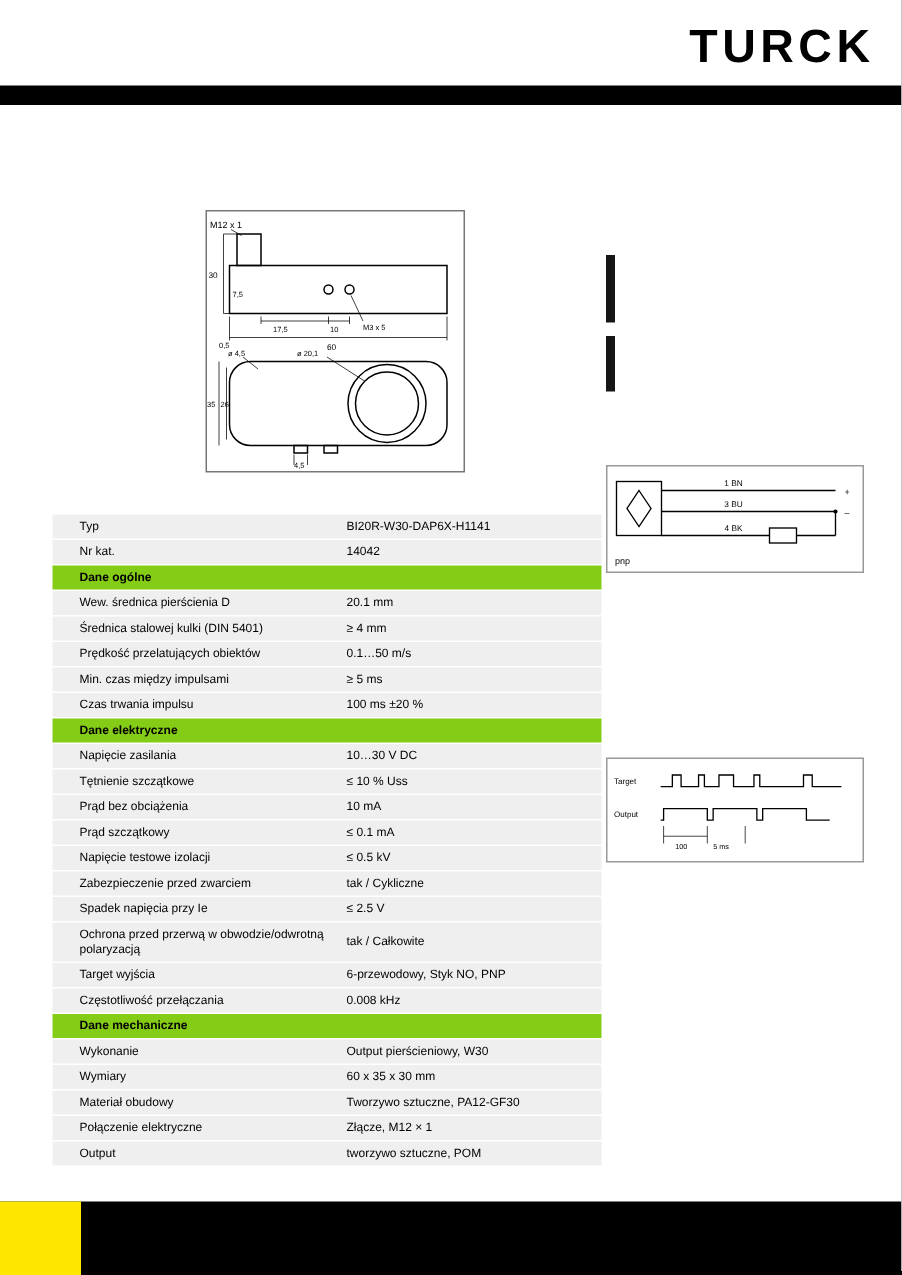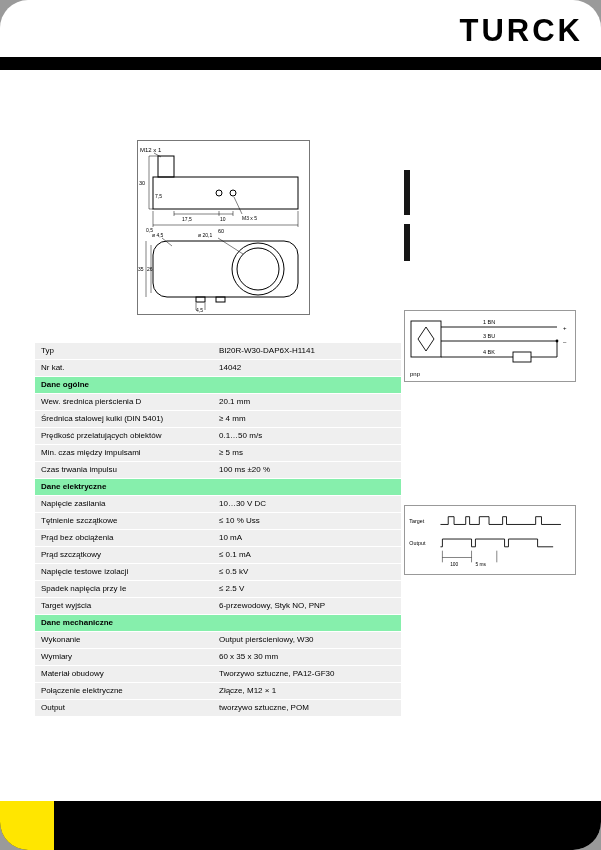--- a/index.html
+++ b/index.html
@@ -1,18 +1,18 @@
 <!DOCTYPE html>
 <html><head>
 <meta charset="utf-8">
 <style>
   *{box-sizing:border-box;margin:0;padding:0}
   html,body{background:#9a9a9a}
   body{font-family:"Liberation Sans", sans-serif;}
-  .page{position:relative;width:601px;height:850px;background:#ffffff;overflow:hidden;margin:0 auto;border-radius:28px;}
+  .page{position:relative;width:601px;height:850px;background:#ffffff;overflow:hidden;margin:0 auto;}
 
   
   .logo{position:absolute;top:13px;right:18px;font-size:31px;font-weight:bold;letter-spacing:3px;color:#000;}
   .topbar{position:absolute;top:57px;left:0;width:601px;height:13px;background:#000;}
 
   
   .draw-box{position:absolute;left:137px;top:140px;width:173px;height:175px;border:1px solid #777;background:#fff;}
   .draw-box svg{width:100%;height:100%;display:block;}
 
   
@@ -23,22 +23,22 @@
   
   .wiring-box{position:absolute;left:404px;top:310px;width:172px;height:72px;border:1px solid #999;background:#fff;}
   .wiring-box svg{width:100%;height:100%;display:block;}
 
   
   .timing-box{position:absolute;left:404px;top:505px;width:172px;height:70px;border:1px solid #999;background:#fff;}
   .timing-box svg{width:100%;height:100%;display:block;}
 
   
   .spec-table{position:absolute;left:35px;top:343px;width:366px;font-size:8px;color:#000;}
-  .trow{display:flex;background:#efefef;margin-bottom:1px;padding:3px 0;line-height:10px;min-height:16px;align-items:center;}
-  .trow.section{background:#86efac;font-weight:bold;}
+  .trow{display:flex;background:#efefef;margin-bottom:1px;padding:3px 12px;line-height:10px;min-height:16px;align-items:center;}
+  .trow.section{background:#84cc16;font-weight:bold;}
   .tlabel{width:178px;padding:0 6px;}
   .tvalue{flex:1;padding:0 6px;}
 
   
   .footer{position:absolute;left:0;top:801px;width:601px;height:49px;background:#000;}
   .footer-accent{position:absolute;left:0;top:801px;width:54px;height:49px;background:#ffe600;}
 
   svg text{font-family:"Liberation Sans", sans-serif;fill:#000;}
   .dim{font-size:6px;}
   .dims{font-size:5.5px;}
@@ -197,27 +197,39 @@
       </div>
       <div class="trow">
         <div class="tlabel">Prąd szczątkowy</div>
         <div class="tvalue">≤ 0.1 mA</div>
       </div>
       <div class="trow">
         <div class="tlabel">Napięcie testowe izolacji</div>
         <div class="tvalue">≤ 0.5 kV</div>
       </div>
       <div class="trow">
+        <div class="tlabel">Zabezpieczenie przed zwarciem</div>
+        <div class="tvalue">tak / Cykliczne</div>
+      </div>
+      <div class="trow">
         <div class="tlabel">Spadek napięcia przy Ie</div>
         <div class="tvalue">≤ 2.5 V</div>
       </div>
       <div class="trow">
+        <div class="tlabel">Ochrona przed przerwą w obwodzie/odwrotną polaryzacją</div>
+        <div class="tvalue">tak / Całkowite</div>
+      </div>
+      <div class="trow">
         <div class="tlabel">Target wyjścia</div>
         <div class="tvalue">6-przewodowy, Styk NO, PNP</div>
       </div>
+      <div class="trow">
+        <div class="tlabel">Częstotliwość przełączania</div>
+        <div class="tvalue">0.008 kHz</div>
+      </div>
       <div class="trow section">
         <div class="tlabel">Dane mechaniczne</div>
       </div>
       <div class="trow">
         <div class="tlabel">Wykonanie</div>
         <div class="tvalue">Output pierścieniowy, W30</div>
       </div>
       <div class="trow">
         <div class="tlabel">Wymiary</div>
         <div class="tvalue">60 x 35 x 30  mm</div>

